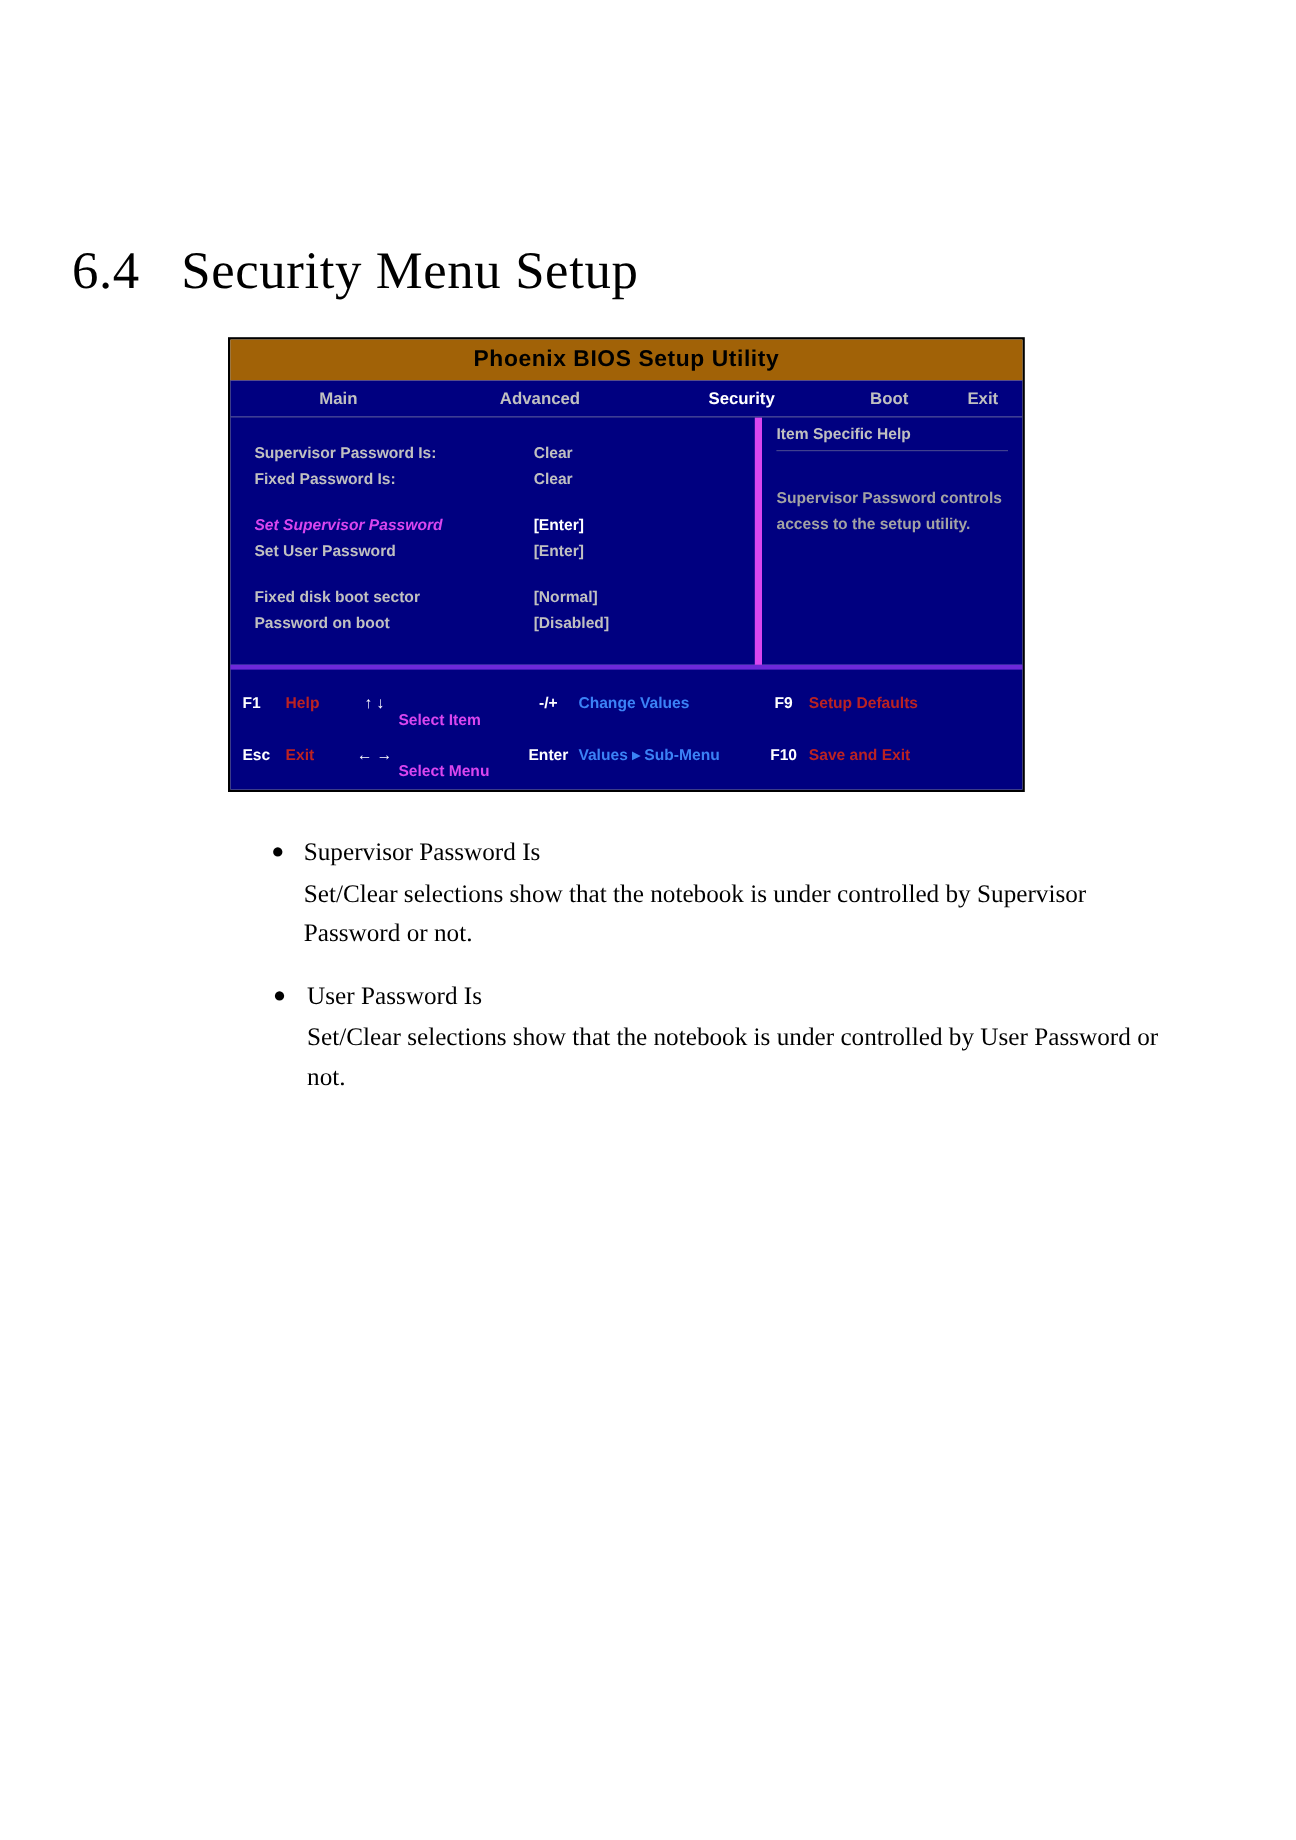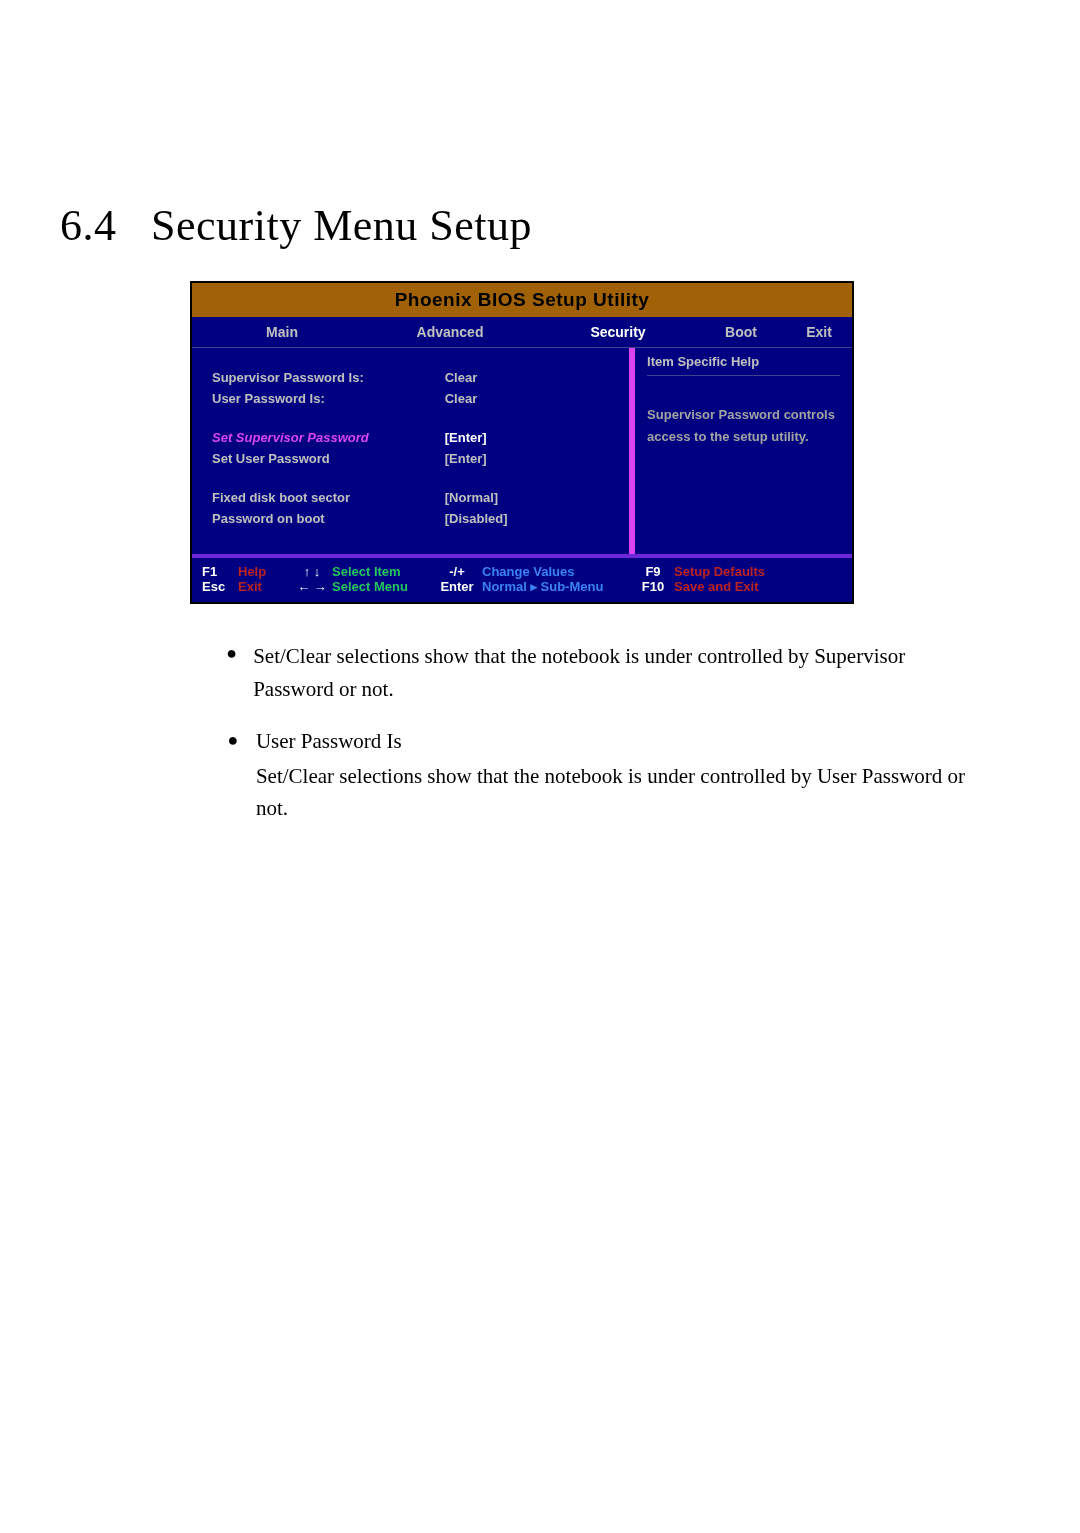--- a/index.html
+++ b/index.html
@@ -22,21 +22,21 @@
   .row .lab.hl{color:#d946ef;font-style:italic;}
   .row .lab.sel{color:#c0c0c0;}
   .row .val{flex:1;color:#c0c0c0;}
   .row .val.hl{color:#ffffff;}
   .gap{height:18px;}
   .bios-footer{background:#000080;border-top:4px solid #6d28d9;padding:6px 10px 8px 10px;}
   .frow{display:flex;font-size:13px;font-weight:700;align-items:center;}
   .fk{color:#ffffff;width:36px;}
   .fl{color:#bb2222;width:54px;}
   .fk2{color:#ffffff;width:40px;text-align:center;}
-  .fl2{color:#22c55e;width:100px;}
+  .fl2{color:#d946ef;width:100px;margin-top:28px;}
   .fk3{color:#ffffff;width:50px;text-align:center;}
   .fl3{color:#3b82f6;width:150px;}
   .fk4{color:#ffffff;width:42px;text-align:center;}
   .fl4{color:#bb2222;flex:1;}
   .notes{margin:34px 0 0 150px;width:760px;font-size:21px;line-height:1.55;}
   .note{display:flex;margin-bottom:20px;}
   .bul{width:48px;text-align:center;font-size:18px;padding-top:2px;}
   .ntxt .nt{font-weight:400;}
   .ntxt .nb{margin-top:2px;}
 </style>
@@ -60,21 +60,21 @@
     </div>
 
     <div class="bios-body">
       <div class="bios-left">
 
         <div class="row">
           <div class="lab">Supervisor Password Is:</div>
           <div class="val">Clear</div>
         </div>
         <div class="row">
-          <div class="lab">User Password Is:</div>
+          <div class="lab">Fixed Password Is:</div>
           <div class="val">Clear</div>
         </div>
 
         <div class="gap"></div>
 
         <div class="row">
           <div class="lab hl">Set Supervisor Password</div>
           <div class="val hl">[Enter]</div>
         </div>
         <div class="row">
@@ -110,31 +110,32 @@
         <div class="fl3">Change Values</div>
         <div class="fk4">F9</div>
         <div class="fl4">Setup Defaults</div>
       </div>
       <div class="frow">
         <div class="fk">Esc</div>
         <div class="fl">Exit</div>
         <div class="fk2">← →</div>
         <div class="fl2">Select Menu</div>
         <div class="fk3">Enter</div>
-        <div class="fl3">Normal ▸ Sub-Menu</div>
+        <div class="fl3">Values ▸ Sub-Menu</div>
         <div class="fk4">F10</div>
         <div class="fl4">Save and Exit</div>
       </div>
     </div>
   </div>
 
   <div class="notes">
     <div class="note">
       <div class="bul">●</div>
       <div class="ntxt">
+        <div class="nt">Supervisor Password Is</div>
         <div class="nb">Set/Clear selections show that the notebook is under controlled by Supervisor Password or not.</div>
       </div>
     </div>
     <div class="note">
       <div class="bul">●</div>
       <div class="ntxt">
         <div class="nt">User Password Is</div>
         <div class="nb">Set/Clear selections show that the notebook is under controlled by User Password or not.</div>
       </div>
     </div>

